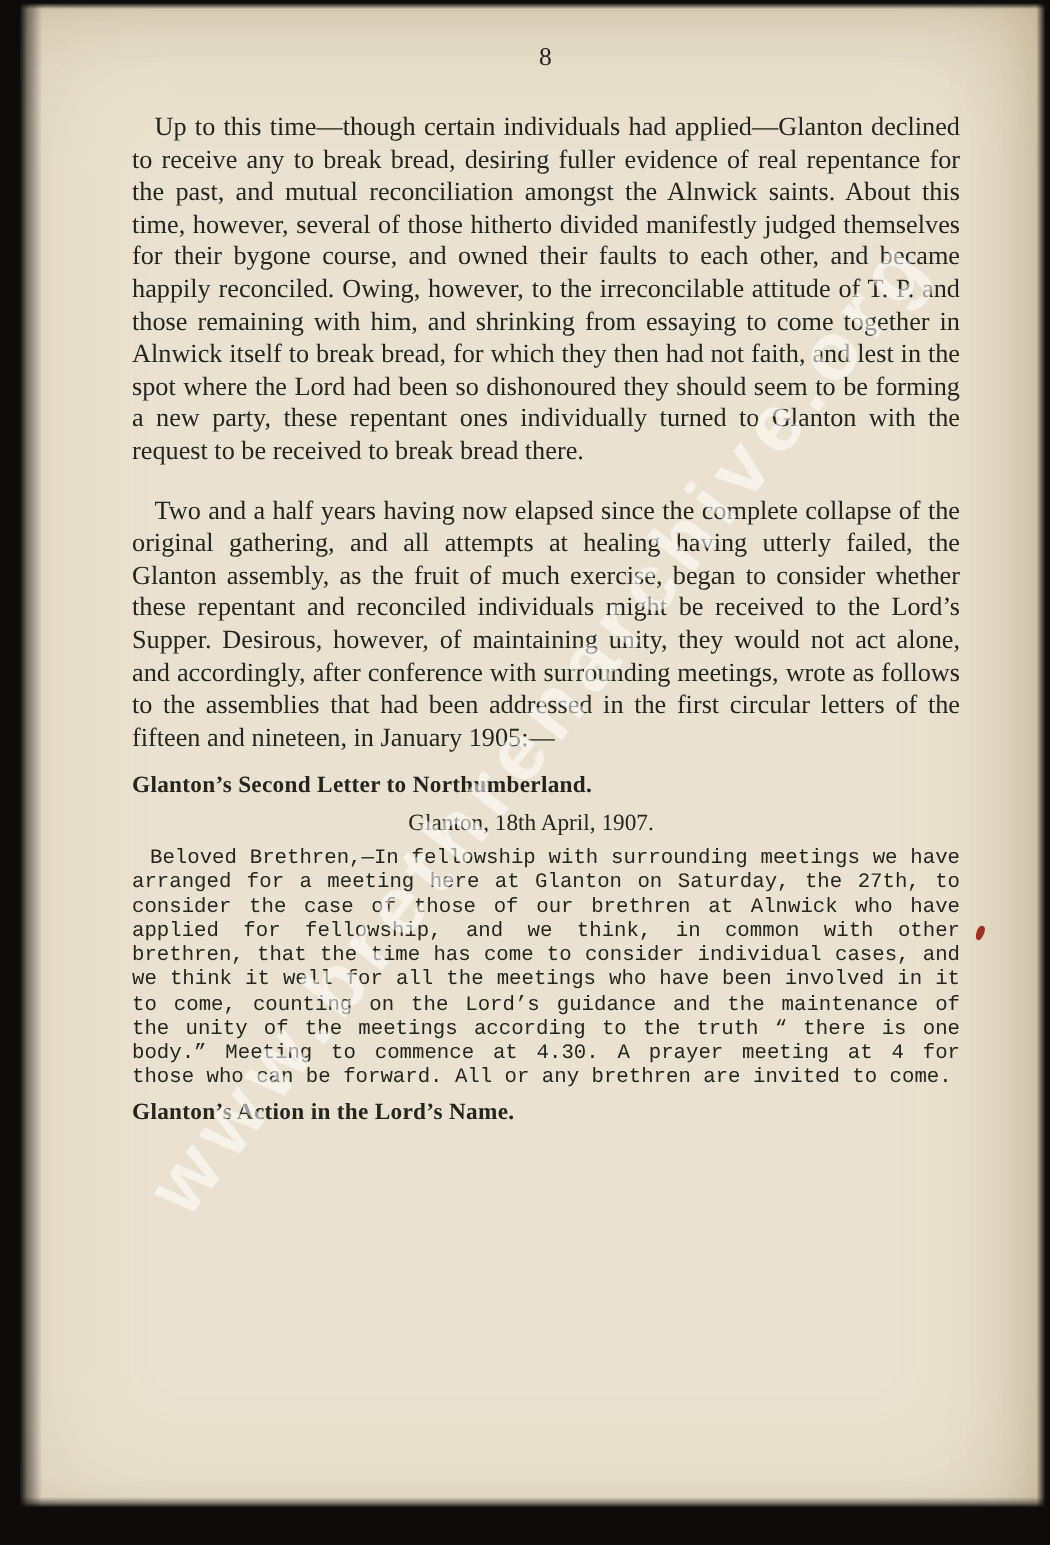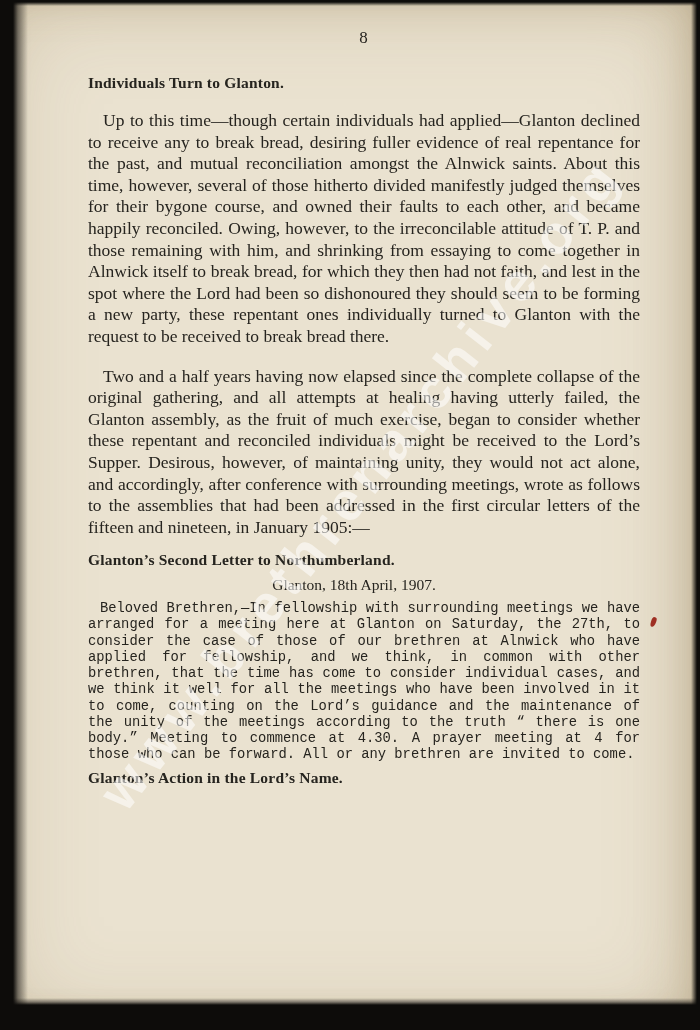--- a/index.html
+++ b/index.html
@@ -110,21 +110,20 @@
 </style>
 </head>
 <body>
 
 <div class="scan">
   <div class="paper"></div>
 
   <div class="content">
     <div class="page-number">8</div>
 
-    <div class="heading">Individuals Turn to Glanton.</div>
     <p class="body-para">Up to this time—though certain individuals had applied—Glanton declined to receive any to break bread, desiring fuller evidence of real repentance for the past, and mutual reconciliation amongst the Alnwick saints.  About this time, however, several of those hitherto divided manifestly judged themselves for their bygone course, and owned their faults to each other, and became happily reconciled.  Owing, however, to the irreconcilable attitude of T. P. and those remaining with him, and shrinking from essaying to come together in Alnwick itself to break bread, for which they then had not faith, and lest in the spot where the Lord had been so dishonoured they should seem to be forming a new party, these repentant ones individually turned to Glanton with the request to be received to break bread there.</p>
     <p class="body-para">Two and a half years having now elapsed since the complete collapse of the original gathering, and all attempts at healing having utterly failed, the Glanton assembly, as the fruit of much exercise, began to consider whether these repentant and reconciled individuals might be received to the Lord’s Supper.  Desirous, however, of maintaining unity, they would not act alone, and accordingly, after conference with surrounding meetings, wrote as follows to the assemblies that had been addressed in the first circular letters of the fifteen and nineteen, in January 1905:—</p>
 
     <div class="heading spaced">Glanton’s Second Letter to Northumberland.</div>
     <div class="dateline">Glanton, 18th April, 1907.</div>
     <p class="letter-para">Beloved Brethren,—In fellowship with surrounding meetings we have arranged for a meeting here at Glanton on Saturday, the 27th, to consider the case of those of our brethren at Alnwick who have applied for fellowship, and we think, in common with other brethren, that the time has come to consider individual cases, and we think it well for all the meetings who have been involved in it to come, counting on the Lord’s guidance and the maintenance of the unity of the meetings according to the truth “ there is one body.”  Meeting to commence at 4.30.  A prayer meeting at 4 for those who can be forward.  All or any brethren are invited to come.</p>
 
     <div class="heading spaced">Glanton’s Action in the Lord’s Name.</div>
   </div>
 

